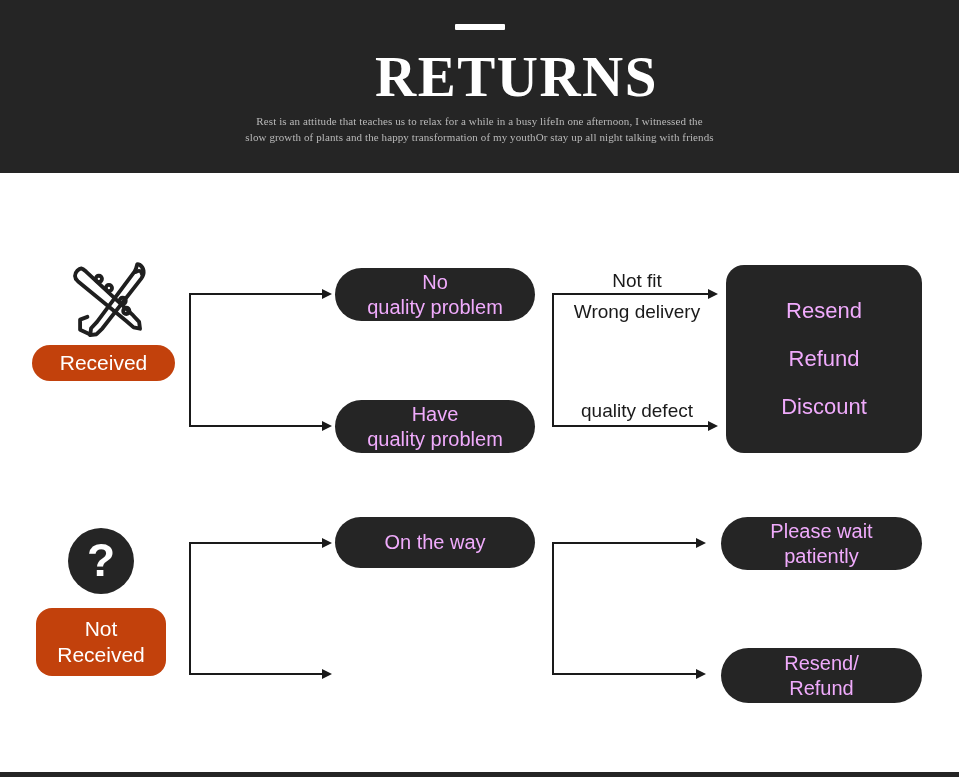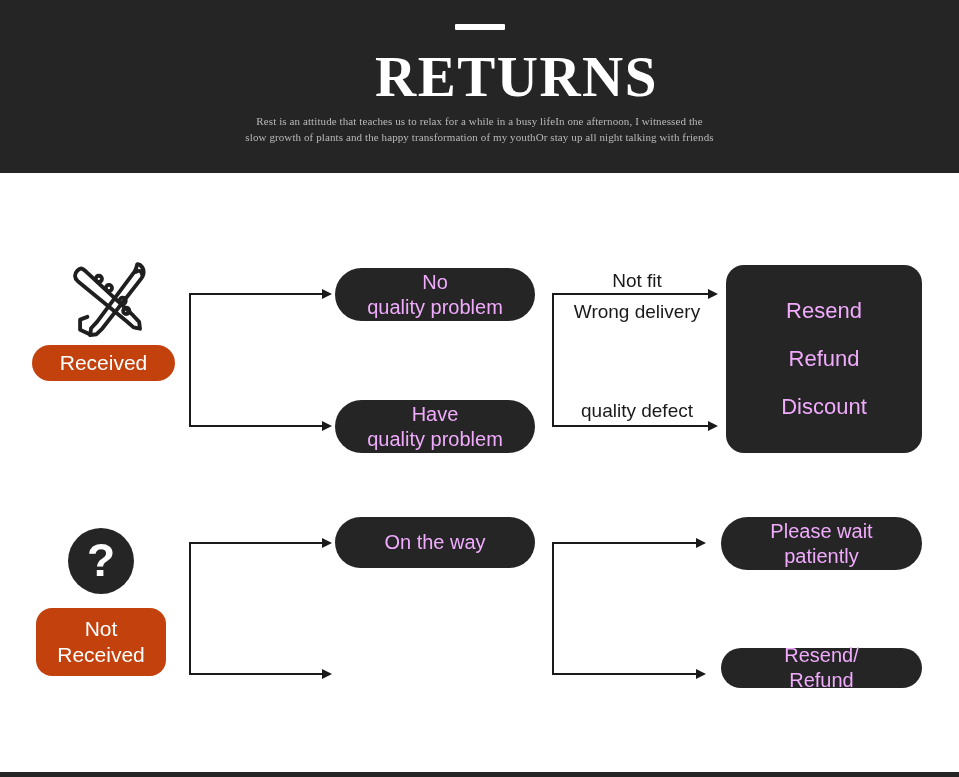--- a/index.html
+++ b/index.html
@@ -246,18 +246,18 @@
     <div class="vline" style="left:552px; top:542px; height:133px;"></div>
     <div class="hline" style="left:552px; top:542px; width:146px;"></div>
     <div class="arrowhead" style="left:696px; top:538px;"></div>
     <div class="hline" style="left:552px; top:673px; width:146px;"></div>
     <div class="arrowhead" style="left:696px; top:669px;"></div>
   </div>
 
   <div class="pill round" style="left:721px; top:517px; width:201px; height:53px;">Please wait
 patiently</div>
 
-  <div class="pill round" style="left:721px; top:648px; width:201px; height:40px;">Resend/
+  <div class="pill round" style="left:721px; top:648px; width:201px; height:55px;">Resend/
 Refund</div>
 
   <div class="footer-bar"></div>
 
 </div>
 
 </body></html>

